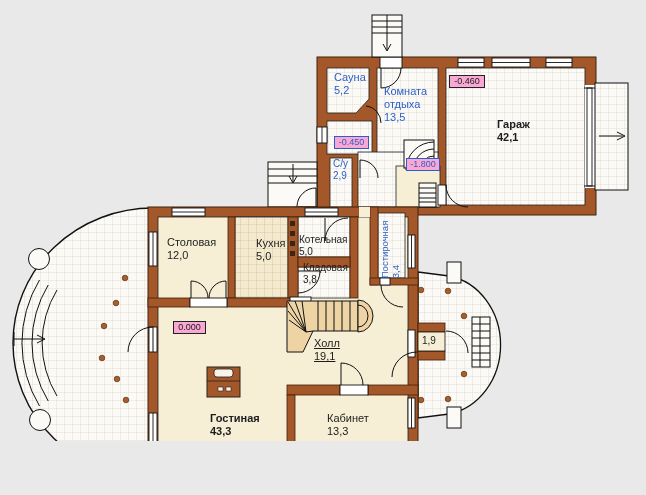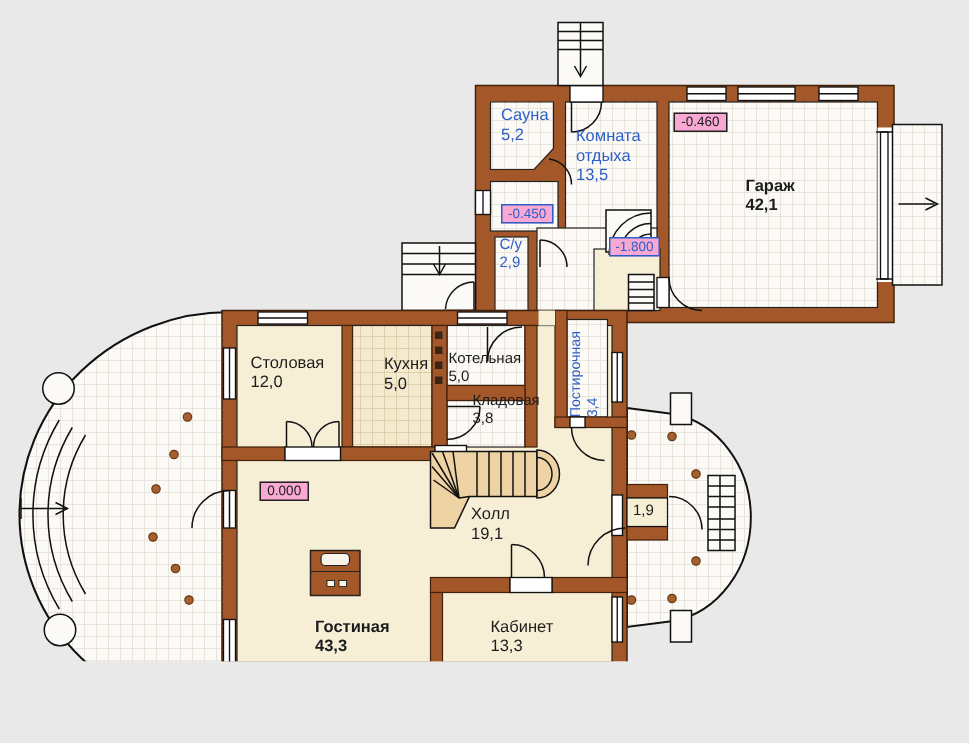--- a/index.html
+++ b/index.html
@@ -271,23 +271,23 @@
   <div class="lbl blue small" style="left:333px;top:158px;">С/у
 2,9</div>
   <div class="lbl blue rot" style="left:355px;top:232px;width:70px;">Постирочная
 3,4</div>
   <div class="lbl" style="left:167px;top:236px;">Столовая
 12,0</div>
   <div class="lbl" style="left:256px;top:237px;">Кухня
 5,0</div>
   <div class="lbl small" style="left:299px;top:234px;">Котельная
 5,0</div>
-  <div class="lbl small" style="left:303px;top:262px;margin-left:12px;">Кладовая
+  <div class="lbl small" style="left:303px;top:262px;">Кладовая
 3,8</div>
-  <div class="lbl" style="left:314px;top:337px;">Холл
+  <div class="lbl" style="left:314px;top:337px;text-decoration:underline;">Холл
 19,1</div>
   <div class="lbl" style="left:210px;top:412px;font-weight:bold;">Гостиная
 43,3</div>
   <div class="lbl" style="left:327px;top:412px;">Кабинет
 13,3</div>
   <div class="lbl small" style="left:422px;top:335px;">1,9</div>
 
   <div class="marker" style="left:173px;top:321px;width:29px;">0.000</div>
   <div class="marker" style="left:449px;top:75px;width:32px;">-0.460</div>
   <div class="marker blue" style="left:334px;top:136px;width:31px;">-0.450</div>

